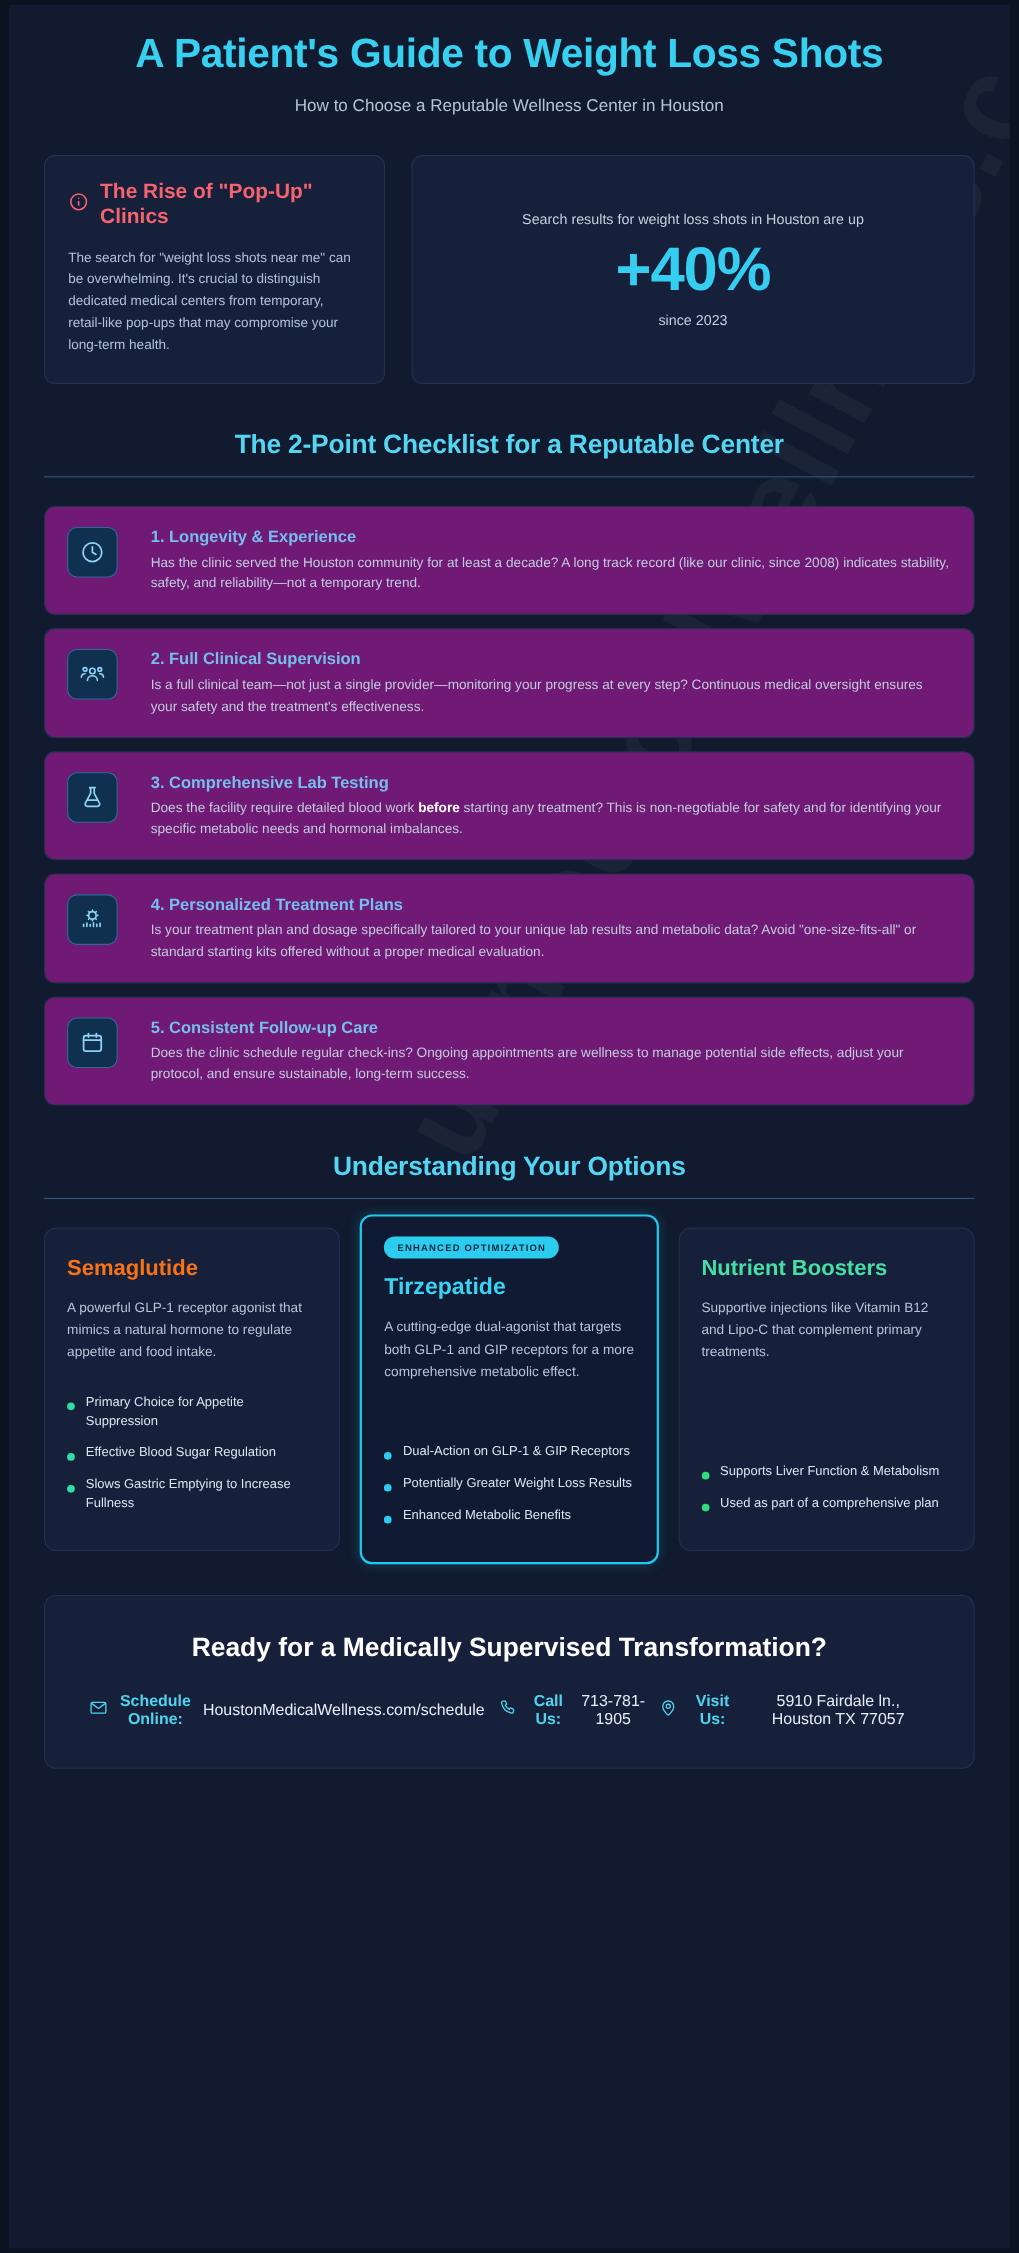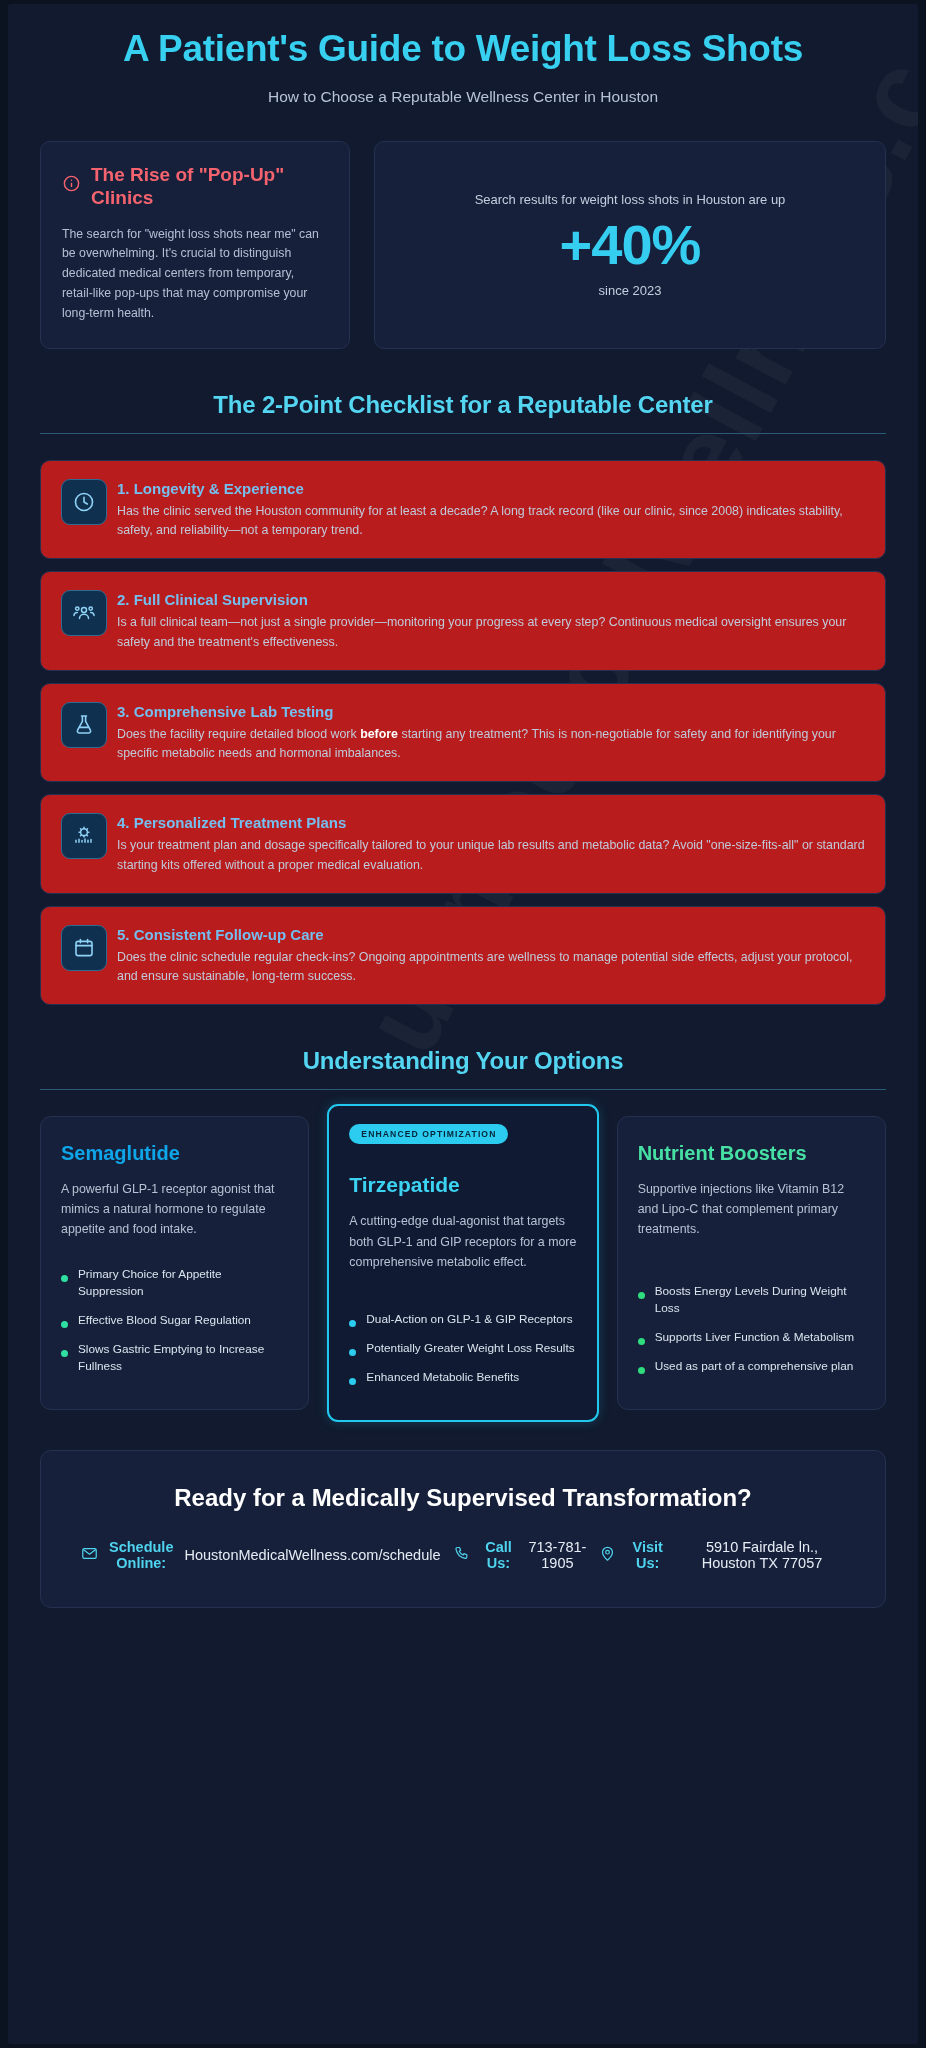--- a/index.html
+++ b/index.html
@@ -86,22 +86,22 @@
   .sec-head h2{
     font-size:24px; font-weight:700; color:#54d6f2; letter-spacing:-0.2px;
   }
   .sec-rule{
     height:1px; background:#2b5a78; margin:14px auto 0; width:100%;
   }
 
   
   .checklist{ margin-top:26px; display:flex; flex-direction:column; gap:12px; }
   .check-item{
-    background:#b91c1c; border:1px solid #243150; border-radius:10px;
-    padding:18px 20px; display:flex; gap:10px; align-items:flex-start;
+    background:#701a75; border:1px solid #243150; border-radius:10px;
+    padding:18px 20px; display:flex; gap:30px; align-items:flex-start;
   }
   .check-ico{
     flex:0 0 auto; width:46px; height:46px; border-radius:9px;
     background:#10304f; border:1px solid #2e6a92;
     display:flex; align-items:center; justify-content:center;
   }
   .check-ico svg{ width:24px; height:24px; }
   .check-txt{ flex:1; padding-top:1px; }
   .check-title{
     font-size:15px; font-weight:700; color:#74bff0; margin-bottom:5px;
@@ -123,26 +123,26 @@
     background:#101b33;
     border:2px solid #22c9ee;
     box-shadow:0 0 12px rgba(34,201,238,0.22);
     padding:18px 20px 22px;
     margin-top:-12px; margin-bottom:-12px;
   }
   .badge{
     display:inline-block; align-self:flex-start;
     background:#2ccbf0; color:#06263a;
     font-size:8.6px; font-weight:700; letter-spacing:1.1px;
-    padding:5px 12px; border-radius:20px; margin-bottom:28px;
+    padding:5px 12px; border-radius:20px; margin-bottom:13px;
   }
   .opt h3{
     font-size:20px; font-weight:700; line-height:1.2; margin-bottom:14px;
   }
-  .opt.g h3{ color:#0ea5e9; }
+  .opt.g h3{ color:#f97316; }
   .opt.featured h3{ color:#3cd3f2; font-size:21px; }
   .opt p{
     font-size:12.4px; line-height:1.62; color:#b7c2d4;
   }
   .opt ul{ list-style:none; margin-top:auto; padding-top:26px; }
   .opt li{
     display:flex; gap:10px; align-items:flex-start;
     font-size:11.8px; line-height:1.45; color:#dbe3ee; margin-bottom:12px;
   }
   .dot{
@@ -340,24 +340,20 @@
             </li>
         </ul>
       </div>
 
       <div class="opt g2">
         <h3>Nutrient Boosters</h3>
         <p>Supportive injections like Vitamin B12 and Lipo-C that complement primary treatments.</p>
         <ul>
           <li>
               <span class="dot"></span>
-              <span>Boosts Energy Levels During Weight Loss</span>
-            </li>
-          <li>
-              <span class="dot"></span>
               <span>Supports Liver Function &amp; Metabolism</span>
             </li>
           <li>
               <span class="dot"></span>
               <span>Used as part of a comprehensive plan</span>
             </li>
         </ul>
       </div>
 
     </div>

